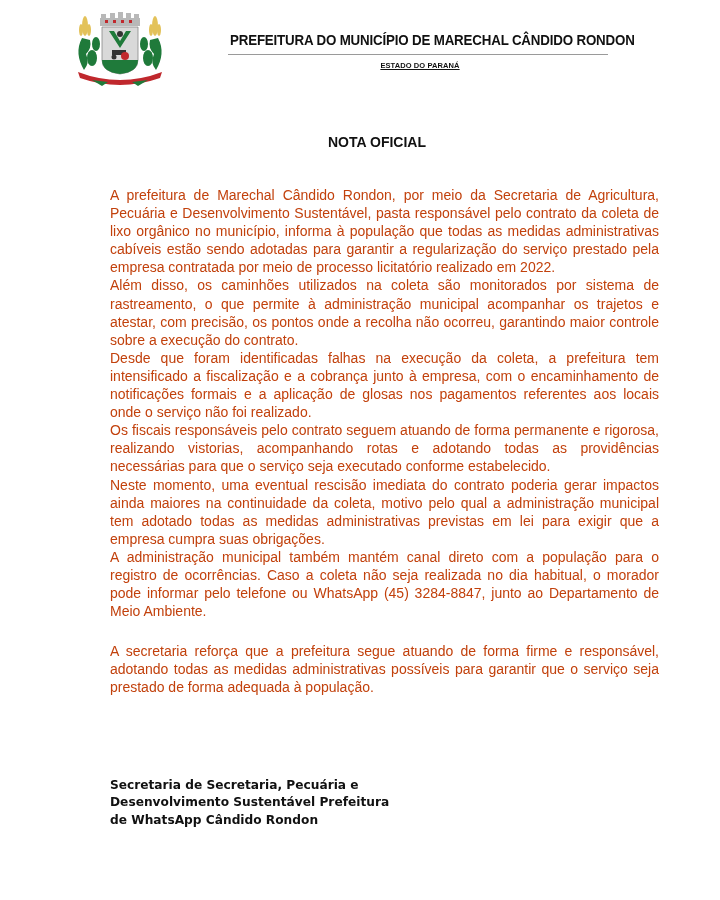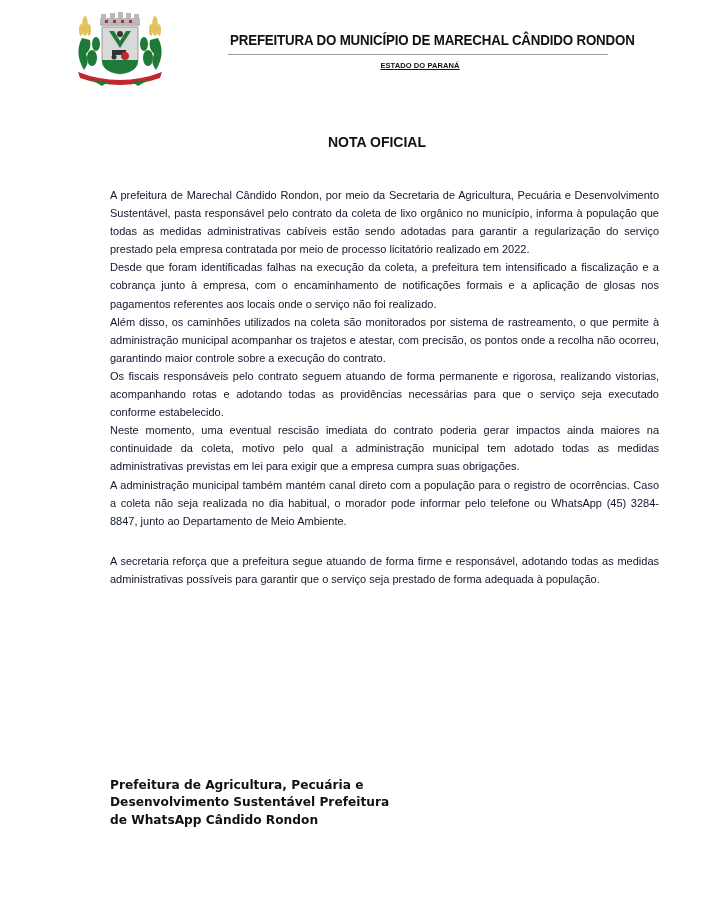--- a/index.html
+++ b/index.html
@@ -65,23 +65,23 @@
       font-weight: bold;
       font-size: 14px;
       color: #111;
     }
     .body-text {
       position: absolute;
       left: 110px;
       top: 186px;
       width: 549px;
       font-family: "Liberation Sans", sans-serif;
-      font-size: 11px;
+      font-size: 14px;
       line-height: 18.1px;
-      color: #0f172a;
+      color: #c2410c;
     }
     .body-text p {
       margin: 0;
       text-align: justify;
       text-align-last: left;
     }
     .body-text p.gap {
       margin-top: 22px;
     }
     .signature {
@@ -156,25 +156,25 @@
 </div>
 
 <div class="header-title">PREFEITURA DO MUNICÍPIO DE MARECHAL CÂNDIDO RONDON</div>
 <div class="header-rule"></div>
 <div class="header-sub">ESTADO DO PARANÁ</div>
 
 <div class="doc-title">NOTA OFICIAL</div>
 
 <div class="body-text">
   <p>A prefeitura de Marechal Cândido Rondon, por meio da Secretaria de Agricultura, Pecuária e Desenvolvimento Sustentável, pasta responsável pelo contrato da coleta de lixo orgânico no município, informa à população que todas as medidas administrativas cabíveis estão sendo adotadas para garantir a regularização do serviço prestado pela empresa contratada por meio de processo licitatório realizado em 2022.</p>
+  <p>Além disso, os caminhões utilizados na coleta são monitorados por sistema de rastreamento, o que permite à administração municipal acompanhar os trajetos e atestar, com precisão, os pontos onde a recolha não ocorreu, garantindo maior controle sobre a execução do contrato.</p>
   <p>Desde que foram identificadas falhas na execução da coleta, a prefeitura tem intensificado a fiscalização e a cobrança junto à empresa, com o encaminhamento de notificações formais e a aplicação de glosas nos pagamentos referentes aos locais onde o serviço não foi realizado.</p>
-  <p>Além disso, os caminhões utilizados na coleta são monitorados por sistema de rastreamento, o que permite à administração municipal acompanhar os trajetos e atestar, com precisão, os pontos onde a recolha não ocorreu, garantindo maior controle sobre a execução do contrato.</p>
   <p>Os fiscais responsáveis pelo contrato seguem atuando de forma permanente e rigorosa, realizando vistorias, acompanhando rotas e adotando todas as providências necessárias para que o serviço seja executado conforme estabelecido.</p>
   <p>Neste momento, uma eventual rescisão imediata do contrato poderia gerar impactos ainda maiores na continuidade da coleta, motivo pelo qual a administração municipal tem adotado todas as medidas administrativas previstas em lei para exigir que a empresa cumpra suas obrigações.</p>
   <p>A administração municipal também mantém canal direto com a população para o registro de ocorrências. Caso a coleta não seja realizada no dia habitual, o morador pode informar pelo telefone ou WhatsApp (45) 3284-8847, junto ao Departamento de Meio Ambiente.</p>
   <p class="gap">A secretaria reforça que a prefeitura segue atuando de forma firme e responsável, adotando todas as medidas administrativas possíveis para garantir que o serviço seja prestado de forma adequada à população.</p>
 </div>
 
 <div class="signature">
-  <div>Prefeitura de Agricultura, Pecuária e</div>
+  <div>Secretaria de Secretaria, Pecuária e</div>
   <div>Desenvolvimento Sustentável Prefeitura</div>
   <div>de WhatsApp Cândido Rondon</div>
 </div>
 
 </body></html>

